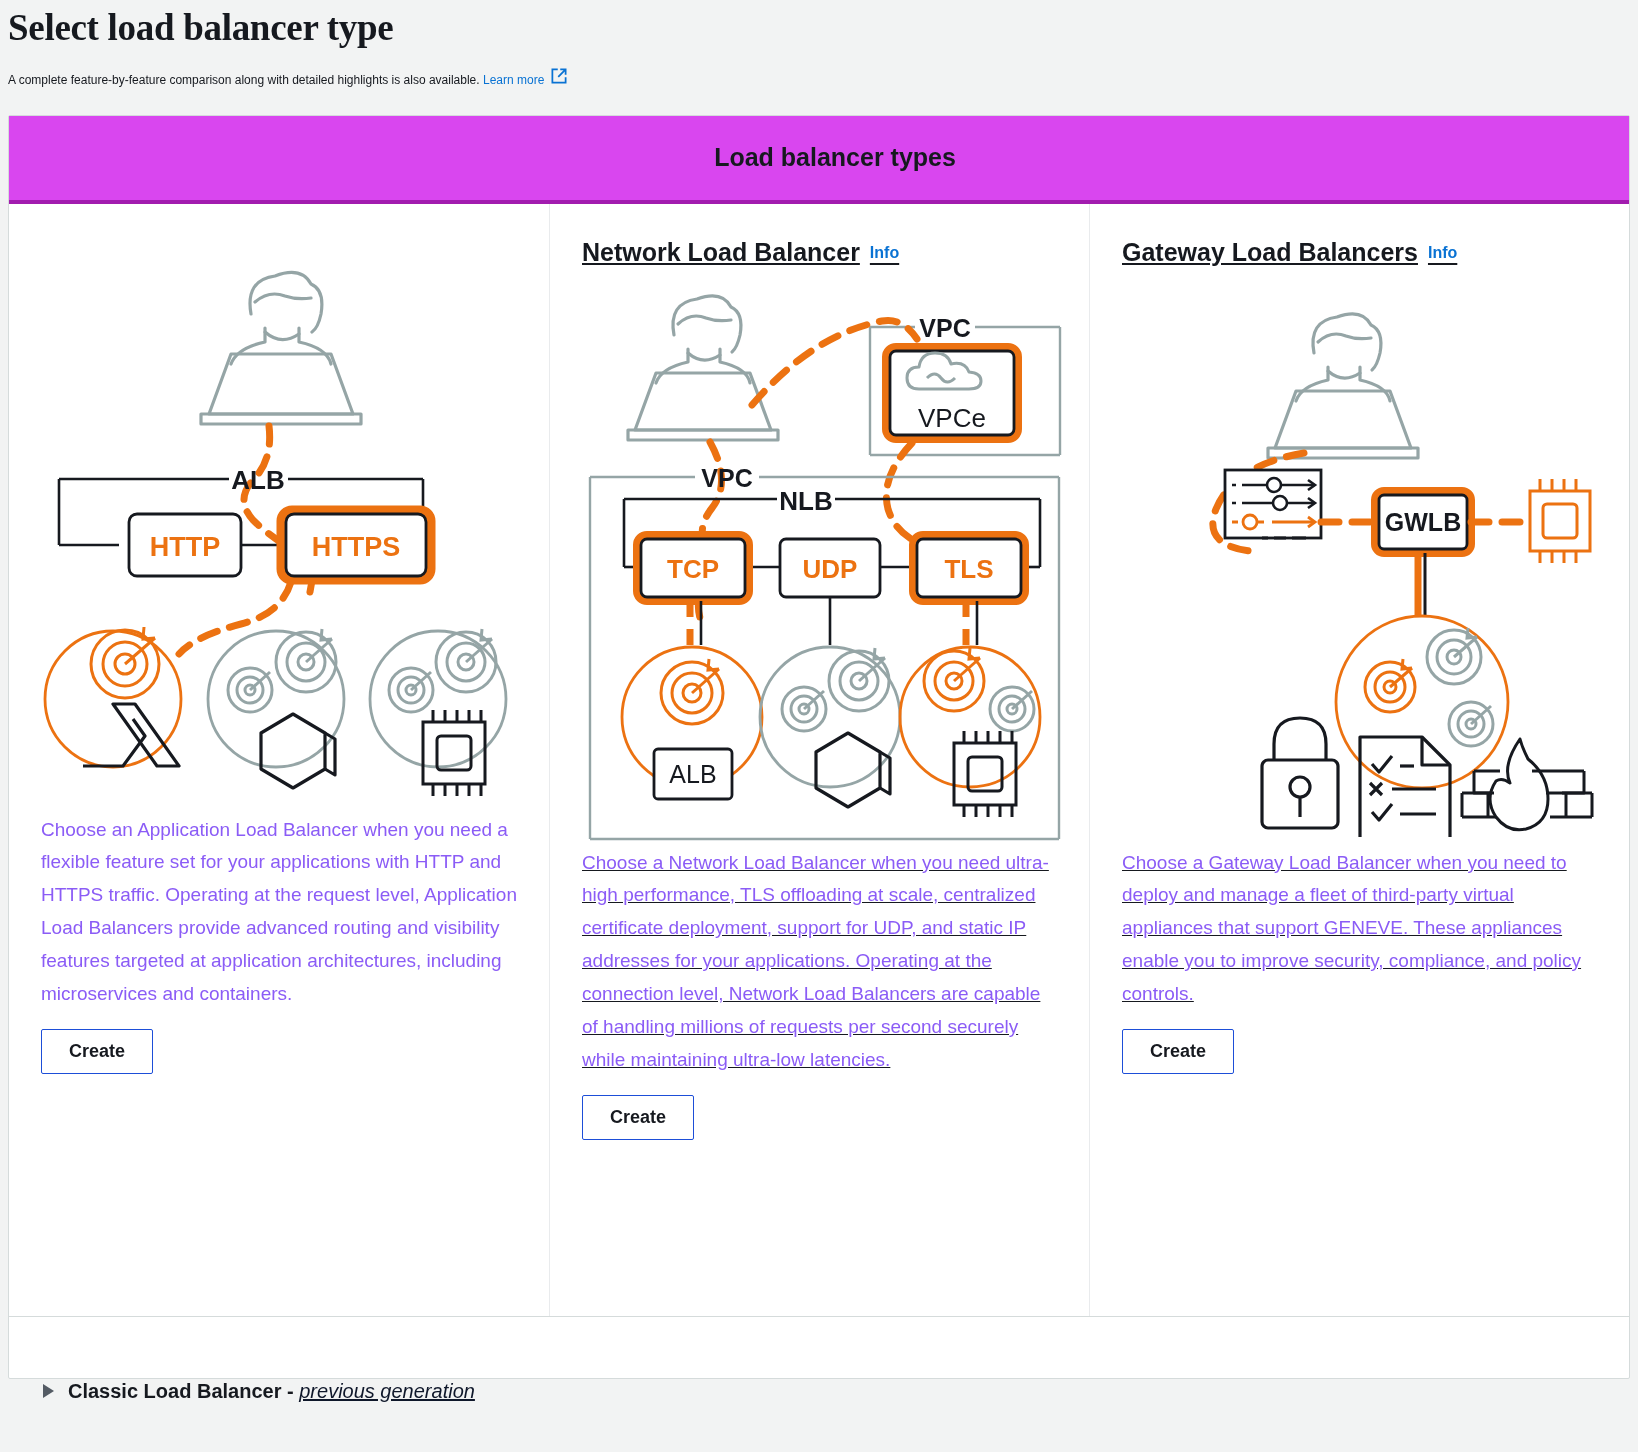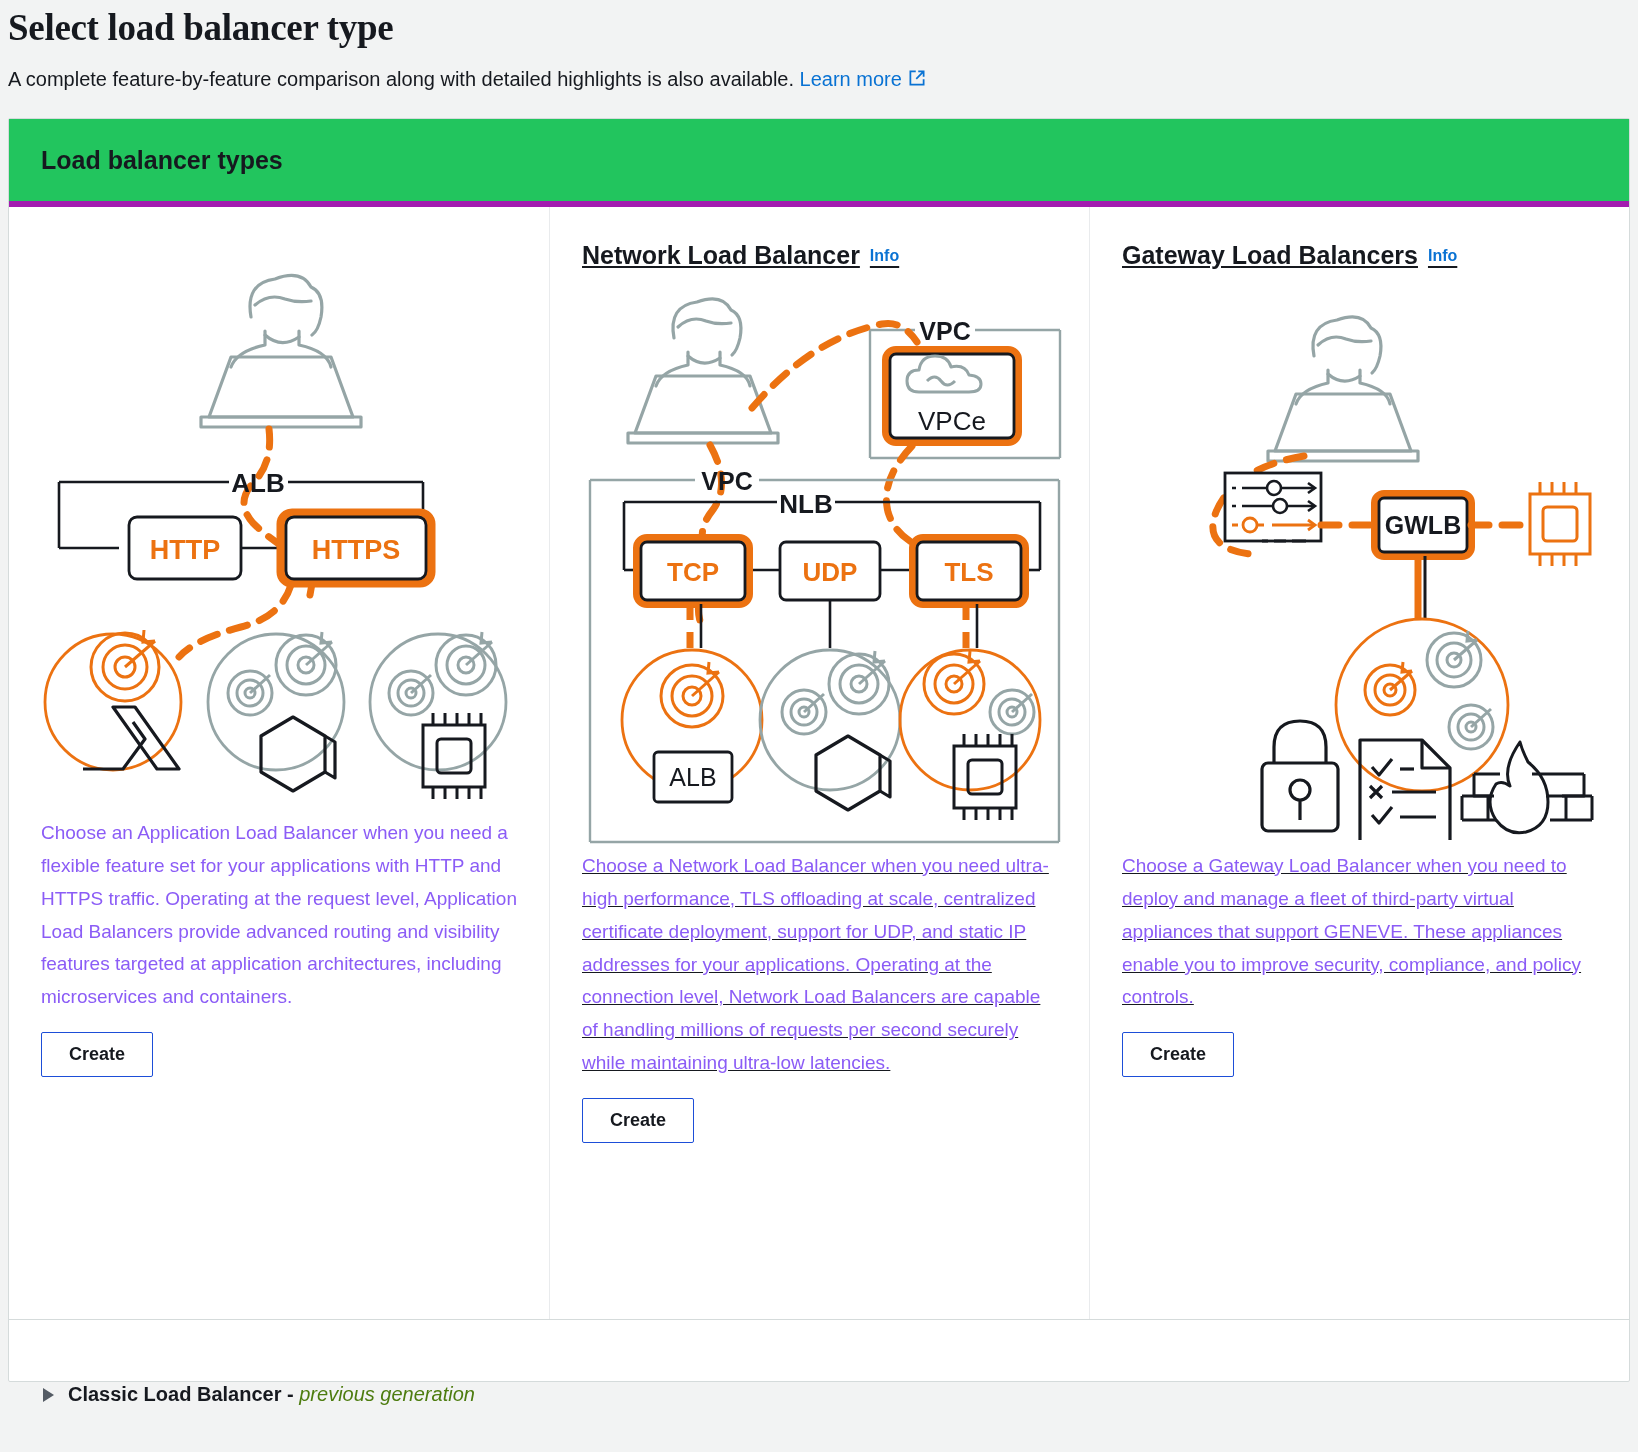--- a/index.html
+++ b/index.html
@@ -17,21 +17,21 @@
   .page-header { padding: 6px 0 0 8px; }
   .page-title {
     font-size: 37px;
     font-weight: 700;
     letter-spacing: -0.3px;
     margin: 0 0 14px 0;
     color: #16191f;
     font-family: Liberation Serif, serif;
   }
   .page-subtitle {
-    font-size: 20px;
+    font-size: 12px;
     color: #16191f;
     margin: 17px 0 24px 0;
     line-height: 1.3;
   }
   .learn-more {
     color: #0972d3;
     text-decoration: none;
     font-weight: 400;
   }
   .ext-icon {
@@ -45,25 +45,26 @@
     margin: 0 8px;
     background: #ffffff;
     border: 1px solid #d5dbdb;
     border-radius: 2px;
     width: 1622px;
     height: 1264px;
     position: relative;
   }
   .container-header {
     height: 88px;
-    background: #22c55e;
-    border-bottom: 6px solid #a21caf;
+    background: #d946ef;
+    border-bottom: 4px solid #a21caf;
     display: flex;
     align-items: center;
     padding-left: 32px;
+    justify-content: center;
   }
   .container-header h2 {
     font-size: 25px;
     font-weight: 700;
     margin: 0;
     color: #16191f;
   }
 
   
   .columns {
@@ -136,21 +137,21 @@
     width:0; height:0;
     border-left: 11px solid #545b64;
     border-top: 7px solid transparent;
     border-bottom: 7px solid transparent;
   }
   .expand-label {
     font-size: 20px;
     font-weight: 700;
     color: #16191f;
   }
-  .expand-label em { font-weight: 400; font-style: italic; color:#4d7c0f; }
+  .expand-label em { font-weight: 400; font-style: italic; color:#0f172a;text-decoration:underline; }
 </style>
 </head>
 <body>
 
 <div class="page-header">
   <h1 class="page-title">Select load balancer type</h1>
   <p class="page-subtitle">
     <span>A complete feature-by-feature comparison along with detailed highlights is also available.</span>
     <a class="learn-more" href="#">Learn more</a><span class="ext-icon"><svg width="20" height="20" viewBox="0 0 16 16">
           <path d="M2 2h5v1.4H3.4v9.2h9.2V9H14v5H2V2z" fill="#0972d3"></path>

